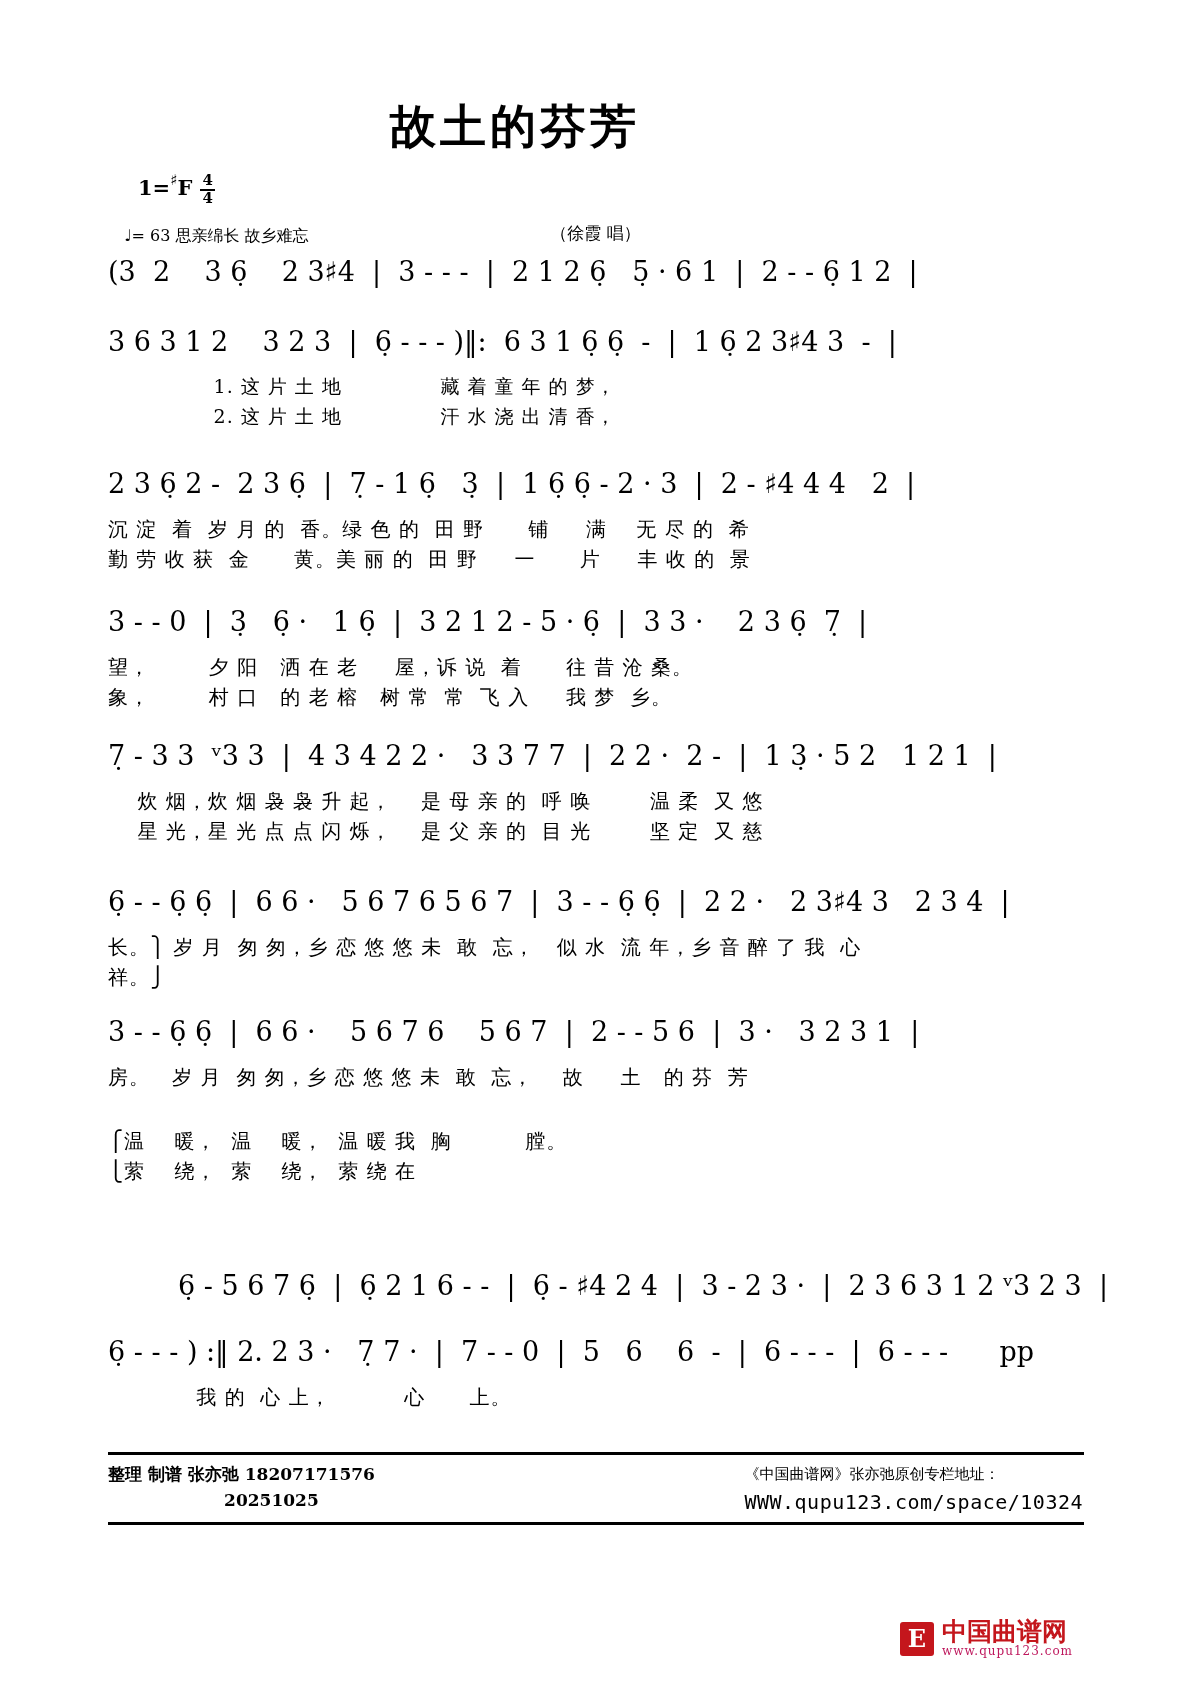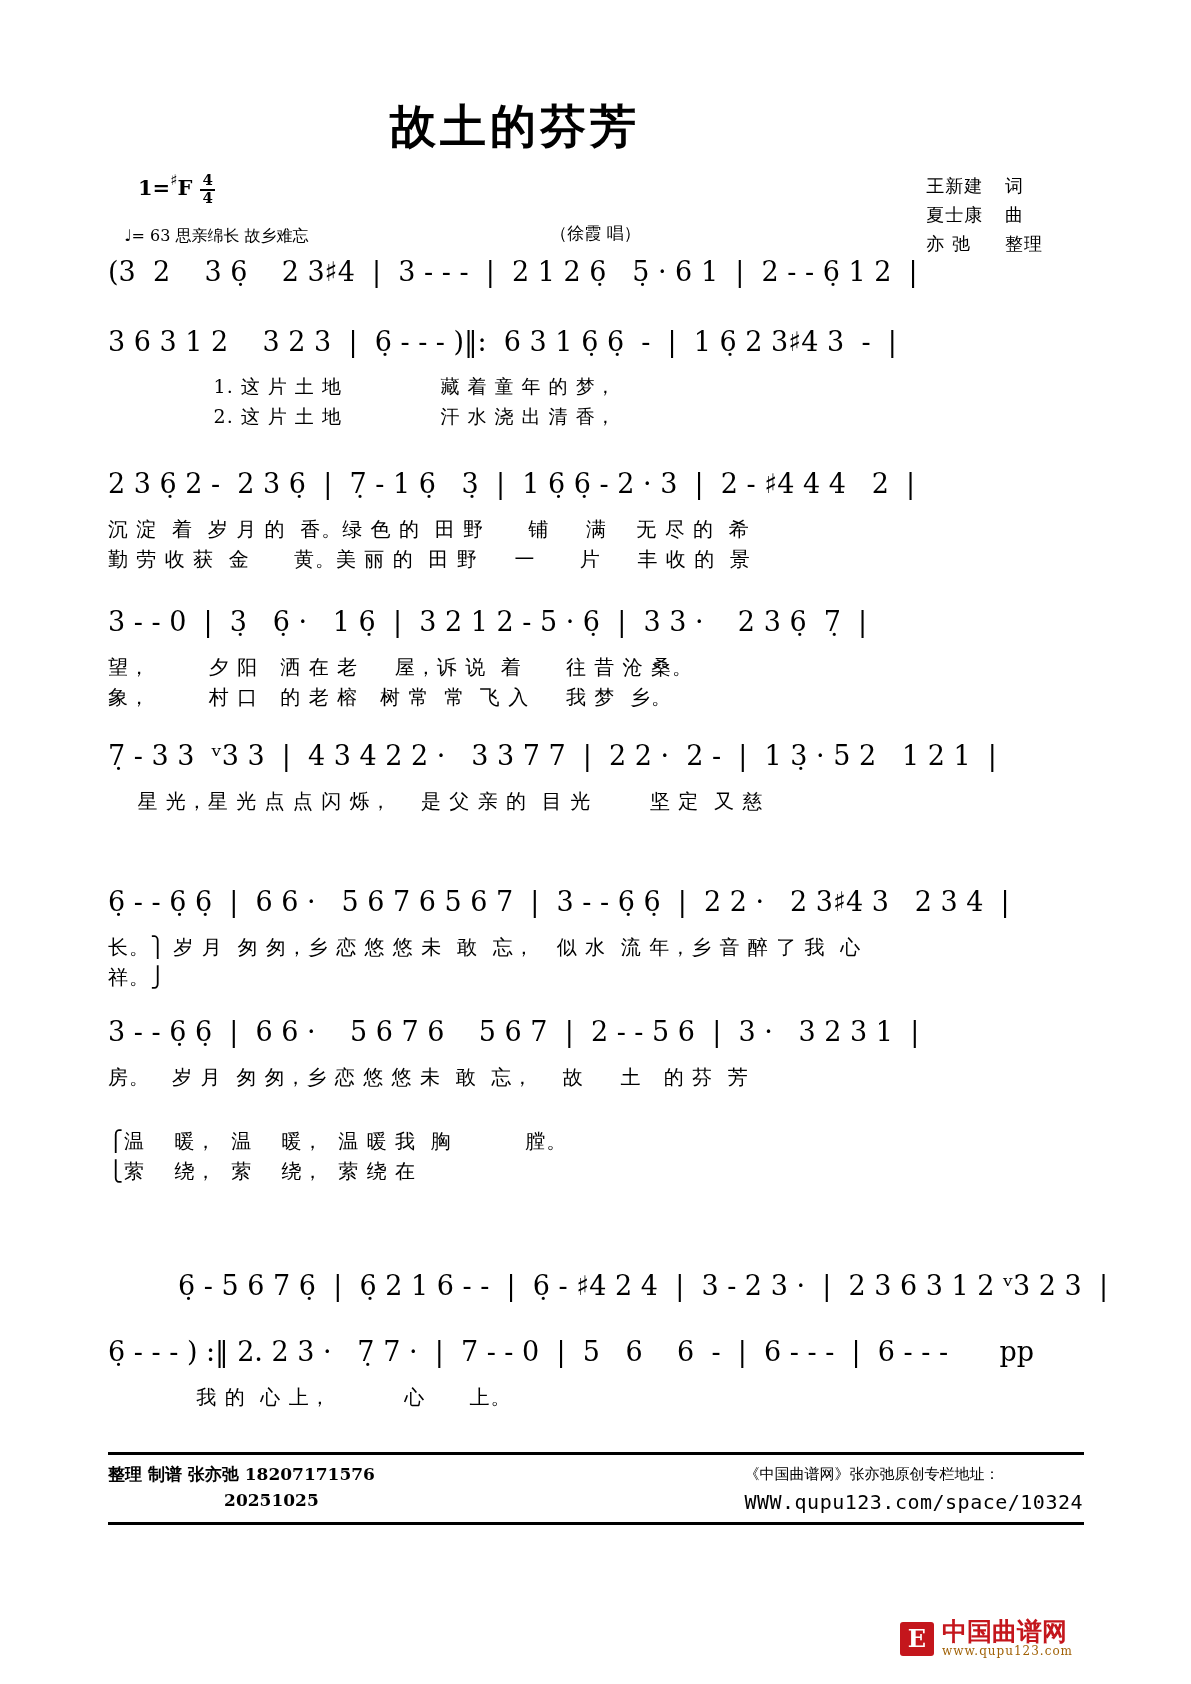--- a/index.html
+++ b/index.html
@@ -149,21 +149,21 @@
     background: #c4161c;
     color: #fff;
     font-family: "DejaVu Serif", "Liberation Serif", serif;
     font-size: 24px;
     font-weight: bold;
     display: flex; align-items: center; justify-content: center;
     border-radius: 3px;
   }
   .logo .txt { font-family: "DejaVu Serif", "Liberation Serif", serif; color: #c4161c; }
   .logo .txt .big { font-size: 25px; font-weight: bold; display:block; line-height: 1.0;}
-  .logo .txt .small { font-size: 12px; display:block; letter-spacing: 1px; color:#a16207;}
+  .logo .txt .small { font-size: 12px; display:block; letter-spacing: 1px; color:#be185d;}
 </style>
 </head>
 <body>
 
 <div class="page">
 
   <div class="title">故土的芬芳</div>
   <div class="singer">（徐霞 唱）</div>
 
   <div class="keysig">
@@ -171,34 +171,20 @@
     <span style="font-size:15px;position:relative;top:-4px;">♯</span>
     <span>F</span>
     <span class="frac">
       <span class="num">4</span>
       <span class="den">4</span>
     </span>
   </div>
 
   <div class="tempo">♩= 63 思亲绵长 故乡难忘</div>
 
-  <div class="credits">
-    <div>
-      <span class="n">王新建</span>
-      <span>词</span>
-    </div>
-    <div>
-      <span class="n">夏士康</span>
-      <span>曲</span>
-    </div>
-    <div>
-      <span class="n">亦 弛</span>
-      <span>整理</span>
-    </div>
-  </div>
 
   <div class="system" style="top:258px;">
     <div class="notes">(3  2    3 6̣    2 3♯4  |  3 - - -  |  2 1 2 6̣   5̣ · 6 1  |  2 - - 6̣ 1 2  |</div>
   </div>
 
   <div class="system" style="top:328px;">
     <div class="notes">3 6 3 1 2    3 2 3  |  6̣ - - - )‖:  6 3 1 6̣ 6̣  -  |  1 6̣ 2 3♯4 3  -  |</div>
     <div class="lyr small">               1. 这 片 土 地              藏 着 童 年 的 梦，</div>
     <div class="lyr small">               2. 这 片 土 地              汗 水 浇 出 清 香，</div>
   </div>
@@ -210,20 +196,21 @@
   </div>
 
   <div class="system" style="top:608px;">
     <div class="notes">3 - - 0  |  3̣   6̣ ·   1 6̣  |  3 2 1 2 - 5 · 6̣  |  3 3 ·    2 3 6̣  7̣  |</div>
     <div class="lyr">望，        夕 阳   洒 在 老     屋，诉 说  着      往 昔 沧 桑。</div>
     <div class="lyr">象，        村 口   的 老 榕   树 常  常  飞 入     我 梦  乡。</div>
   </div>
 
   <div class="system" style="top:742px;">
     <div class="notes">7̣ - 3 3  ᵛ3 3  |  4 3 4 2 2 ·   3 3 7 7  |  2 2 ·  2 -  |  1 3̣ · 5 2   1 2 1  |</div>
+    <div class="lyr">    炊 烟，炊 烟 袅 袅 升 起，    是 母 亲 的  呼 唤        温 柔  又 悠</div>
     <div class="lyr">    星 光，星 光 点 点 闪 烁，    是 父 亲 的  目 光        坚 定  又 慈</div>
   </div>
 
   <div class="system" style="top:888px;">
     <div class="notes">6̣ - - 6̣ 6̣  |  6 6 ·   5 6 7 6 5 6 7  |  3 - - 6̣ 6̣  |  2 2 ·   2 3♯4 3   2 3 4  |</div>
     <div class="lyr">长。⎫ 岁 月  匆 匆，乡 恋 悠 悠 未  敢  忘，   似 水  流 年，乡 音 醉 了 我  心</div>
     <div class="lyr">祥。⎭</div>
   </div>
 
   <div class="system" style="top:1018px;">

